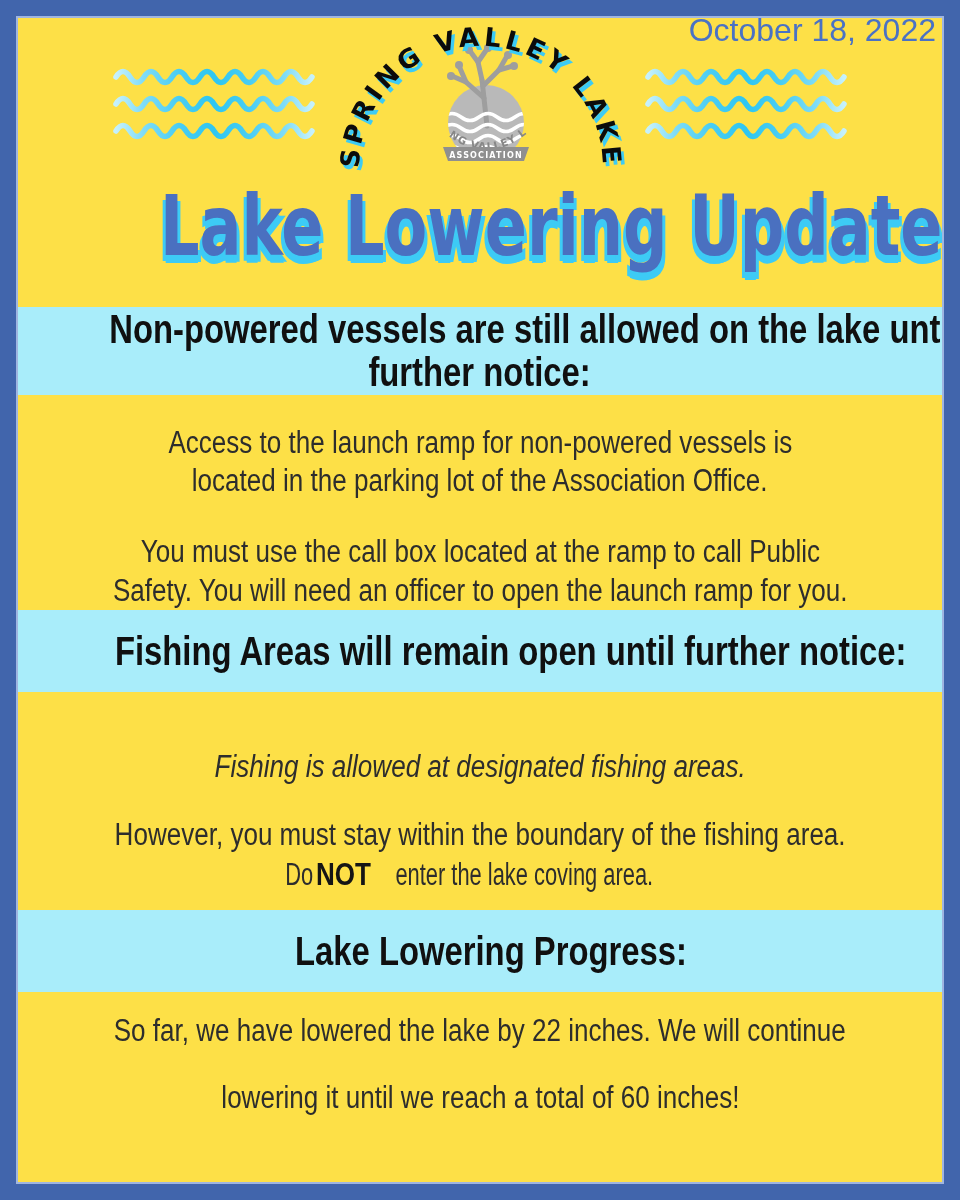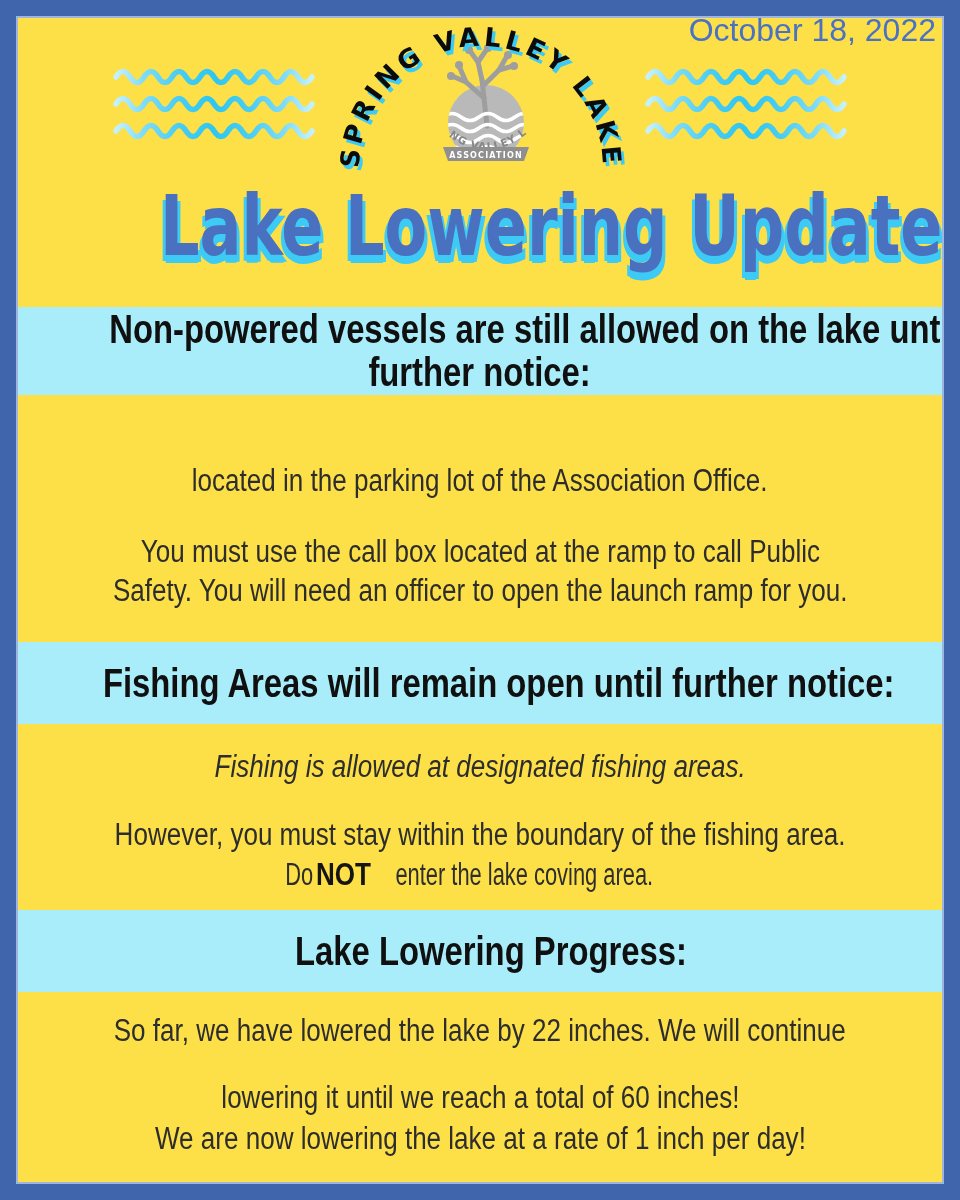--- a/index.html
+++ b/index.html
@@ -143,31 +143,34 @@
 
   <div class="banner" style="top:307px;height:88px;">
     <div class="hline">
       <span>Non-powered vessels are still allowed on the lake until</span>
     </div>
     <div class="hline">
       <span>further notice:</span>
     </div>
   </div>
 
+  <div class="bline" style="top:424px;">
+    <span>Access to the launch ramp for non-powered vessels is</span>
+  </div>
   <div class="bline" style="top:462px;">
     <span>located in the parking lot of the Association Office.</span>
   </div>
   <div class="bline" style="top:533px;">
     <span>You must use the call box located at the ramp to call Public</span>
   </div>
   <div class="bline" style="top:572px;">
     <span>Safety. You will need an officer to open the launch ramp for you.</span>
   </div>
 
-  <div class="banner" style="top:642px;height:82px;">
+  <div class="banner" style="top:610px;height:82px;padding-left:12px;">
     <div class="hline">
       <span>Fishing Areas will remain open until further notice:</span>
     </div>
   </div>
 
   <div class="bline" style="top:748px;font-style:italic;">
     <span>Fishing is allowed at designated fishing areas.</span>
   </div>
   <div class="bline" style="top:816px;">
     <span>However, you must stay within the boundary of the fishing area.</span>
@@ -181,18 +184,15 @@
       <span>Lake Lowering Progress:</span>
     </div>
   </div>
 
   <div class="bline" style="top:1012px;">
     <span>So far, we have lowered the lake by 22 inches. We will continue</span>
   </div>
   <div class="bline" style="top:1051px;margin-top:28px;">
     <span>lowering it until we reach a total of 60 inches!</span>
   </div>
-  <div class="bline" style="top:1120px;">
-    <span>We are now lowering the lake at a rate of 1 inch per day!</span>
-  </div>
 
   <div class="frame"></div>
 </div>
 
 </body></html>

